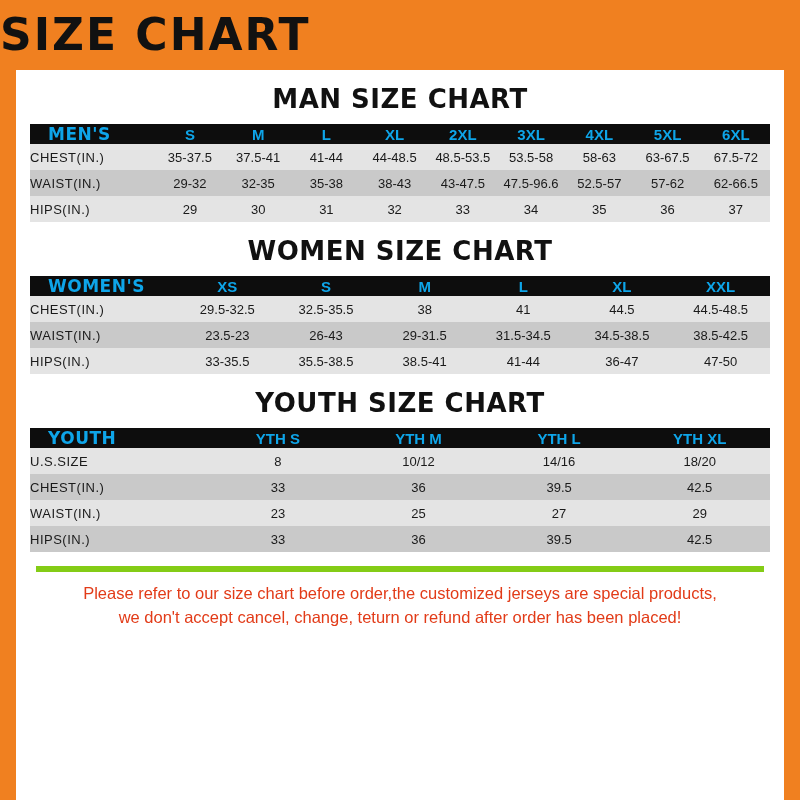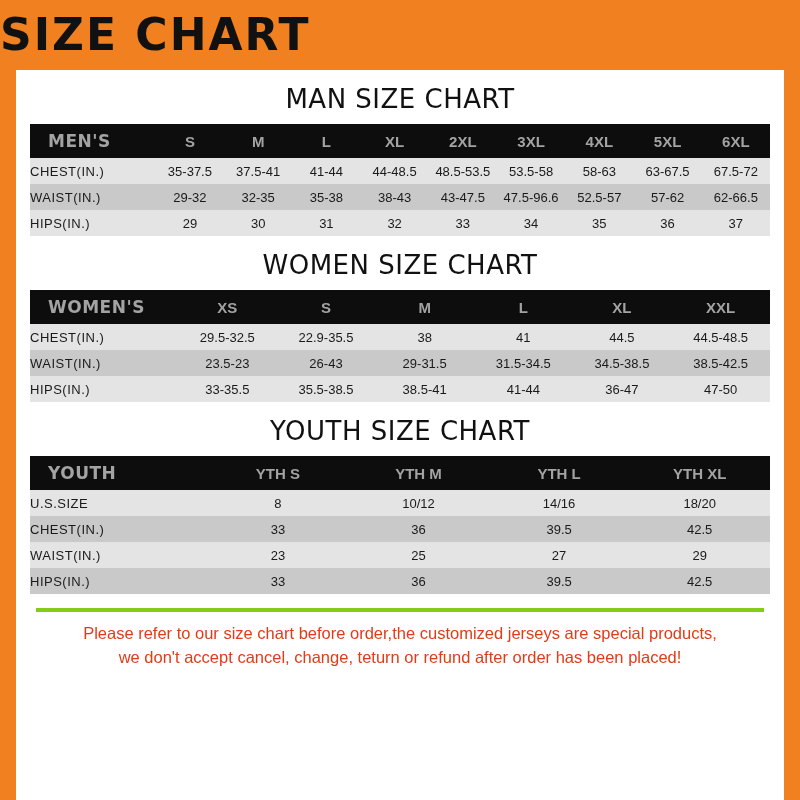--- a/index.html
+++ b/index.html
@@ -37,21 +37,21 @@
     letter-spacing: 2px;
     color: #111111;
     line-height: 1;
   }
   .content {
     padding: 0 14px;
   }
   .section-title {
     text-align: center;
     font-family: "DejaVu Sans", sans-serif;
-    font-weight: normal;
+    font-weight: bold;
     font-size: 26px;
     color: #111111;
     margin: 14px 0 10px 0;
     letter-spacing: 0.5px;
   }
   table.size-table {
     width: 100%;
     border-collapse: collapse;
     table-layout: fixed;
   }
@@ -60,24 +60,24 @@
     text-align: center;
     font-size: 13px;
     color: #1a1a1a;
     padding: 0;
     height: 26px;
     vertical-align: middle;
     font-family: "Liberation Sans", sans-serif;
   }
   table.size-table thead th {
     background: #0d0d0d;
-    color: #a3a3a3;
+    color: #0ea5e9;
     font-weight: bold;
     font-size: 15px;
-    height: 34px;
+    height: 20px;
   }
   table.size-table thead th.rowlabel {
     font-family: "DejaVu Sans", sans-serif;
     font-size: 17px;
     letter-spacing: 0.5px;
     text-align: left;
     padding-left: 18px;
   }
   table.size-table tbody tr.light td {
     background: #e4e4e4;
@@ -91,21 +91,21 @@
     text-align: left;
     font-family: "Liberation Sans", sans-serif;
   }
   
   .men-table col.c0 { width: 17%; }
   .women-table col.c0 { width: 20%; }
   .youth-table col.c0 { width: 24%; }
 
   .footer-note {
     margin: 14px 6px 0 6px;
-    border-top: 4px solid #84cc16;
+    border-top: 6px solid #84cc16;
     padding-top: 10px;
     color: #e23b18;
     font-size: 16.5px;
     line-height: 1.45;
     text-align: center;
     font-family: "Liberation Sans", sans-serif;
   }
   .footer-note div { white-space: nowrap; }
 </style>
 </head>
@@ -209,21 +209,21 @@
             <th>M</th>
             <th>L</th>
             <th>XL</th>
             <th>XXL</th>
           </tr>
         </thead>
         <tbody>
           <tr class="light">
             <td class="rowlabel">CHEST(IN.)</td>
             <td>29.5-32.5</td>
-            <td>22.9-35.5</td>
+            <td>32.5-35.5</td>
             <td>38</td>
             <td>41</td>
             <td>44.5</td>
             <td>44.5-48.5</td>
           </tr>
           <tr class="dark">
             <td class="rowlabel">WAIST(IN.)</td>
             <td>23.5-23</td>
             <td>26-43</td>
             <td>29-31.5</td>

